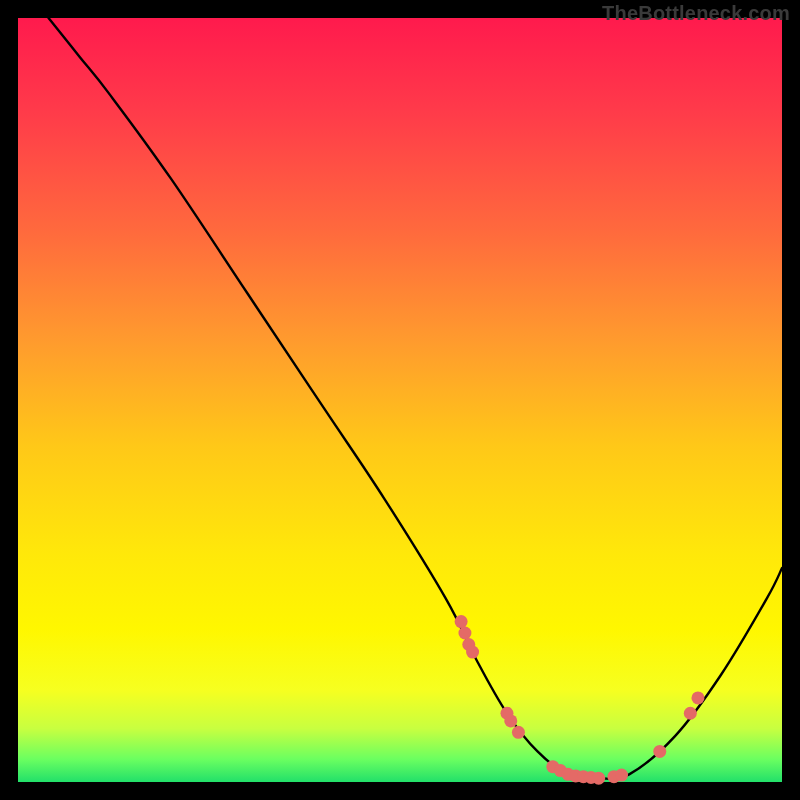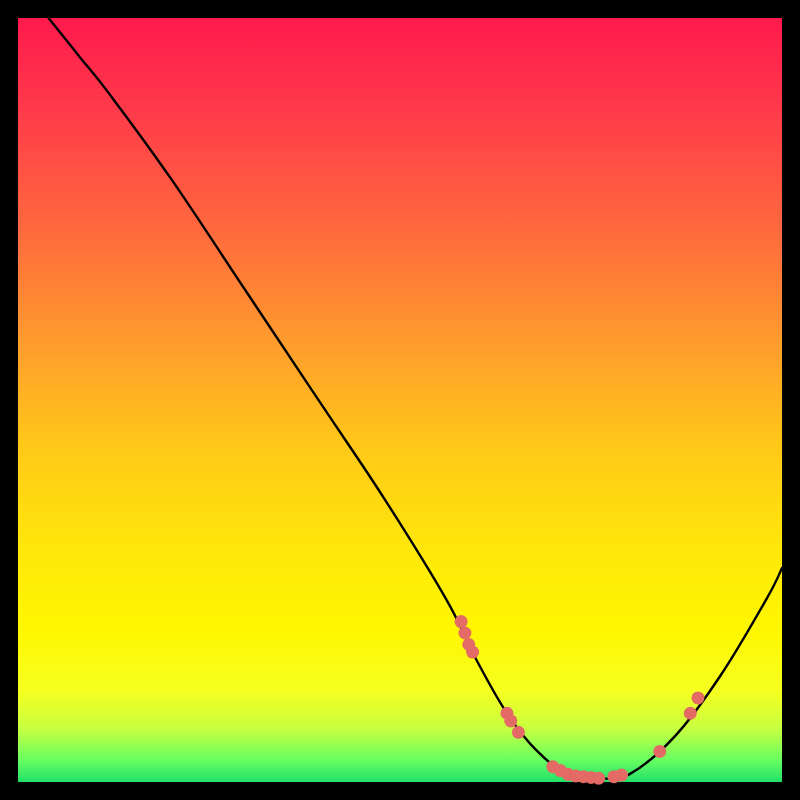--- a/index.html
+++ b/index.html
@@ -82,13 +82,14 @@
           <circle cx="573" cy="759.416" r="6.5" fill="#e46a66"></circle>
           <circle cx="580.64" cy="760.18" r="6.5" fill="#e46a66"></circle>
           <circle cx="595.9200000000001" cy="758.652" r="6.5" fill="#e46a66"></circle>
           <circle cx="603.5600000000001" cy="757.124" r="6.5" fill="#e46a66"></circle>
           <circle cx="641.76" cy="733.44" r="6.5" fill="#e46a66"></circle>
           <circle cx="672.32" cy="695.24" r="6.5" fill="#e46a66"></circle>
           <circle cx="679.96" cy="679.96" r="6.5" fill="#e46a66"></circle>
         </g>
     </svg>
   </div>
+  <div class="attribution">TheBottleneck.com</div>
 </div>
 
 </body></html>

